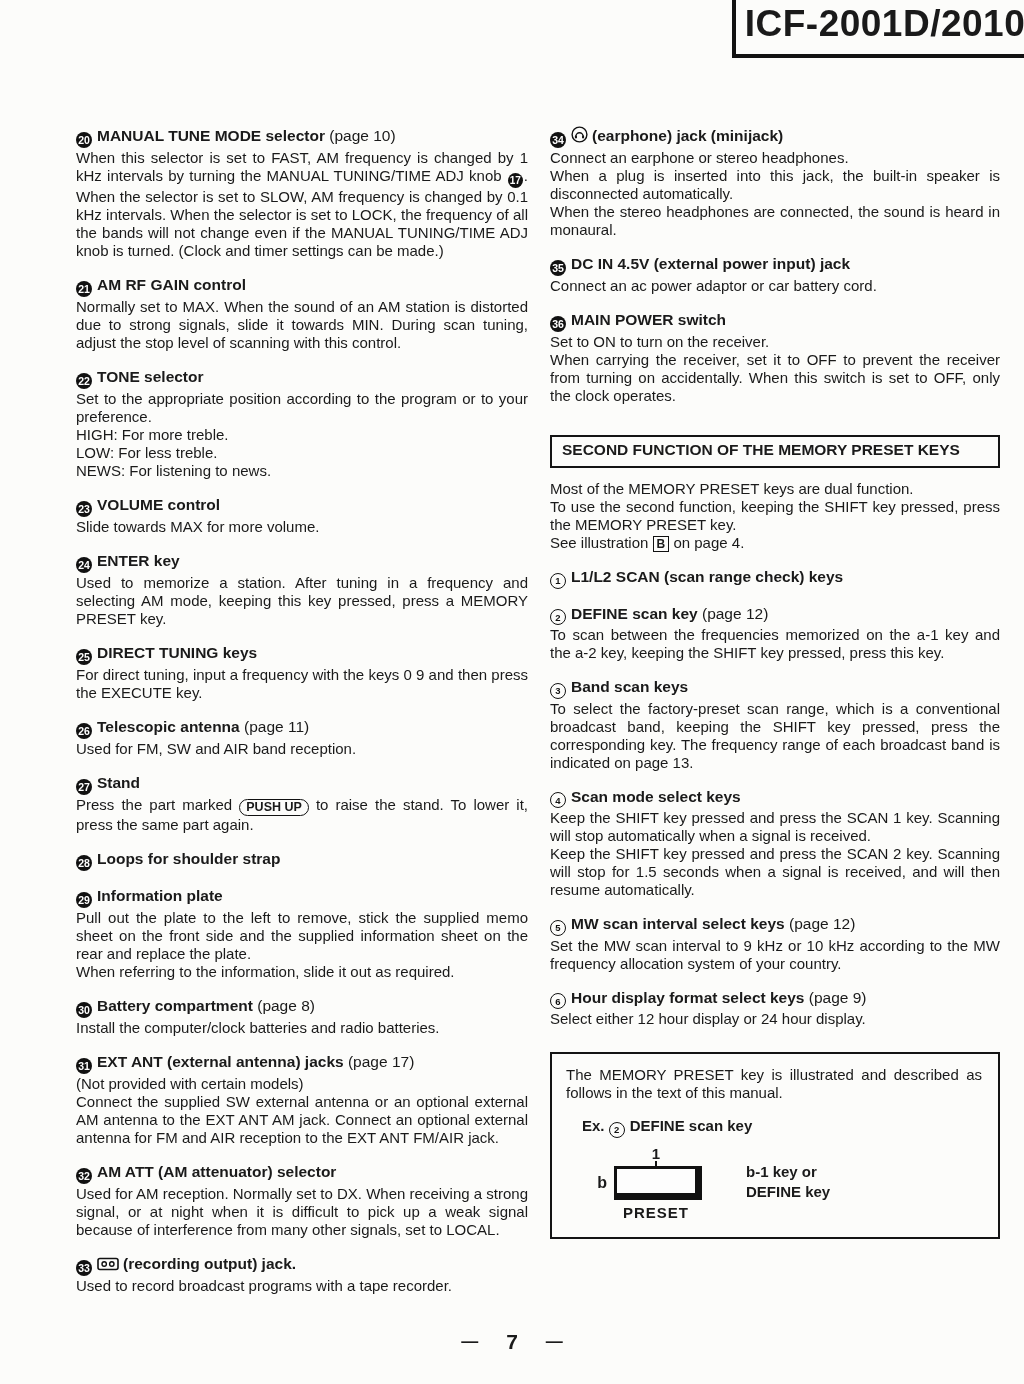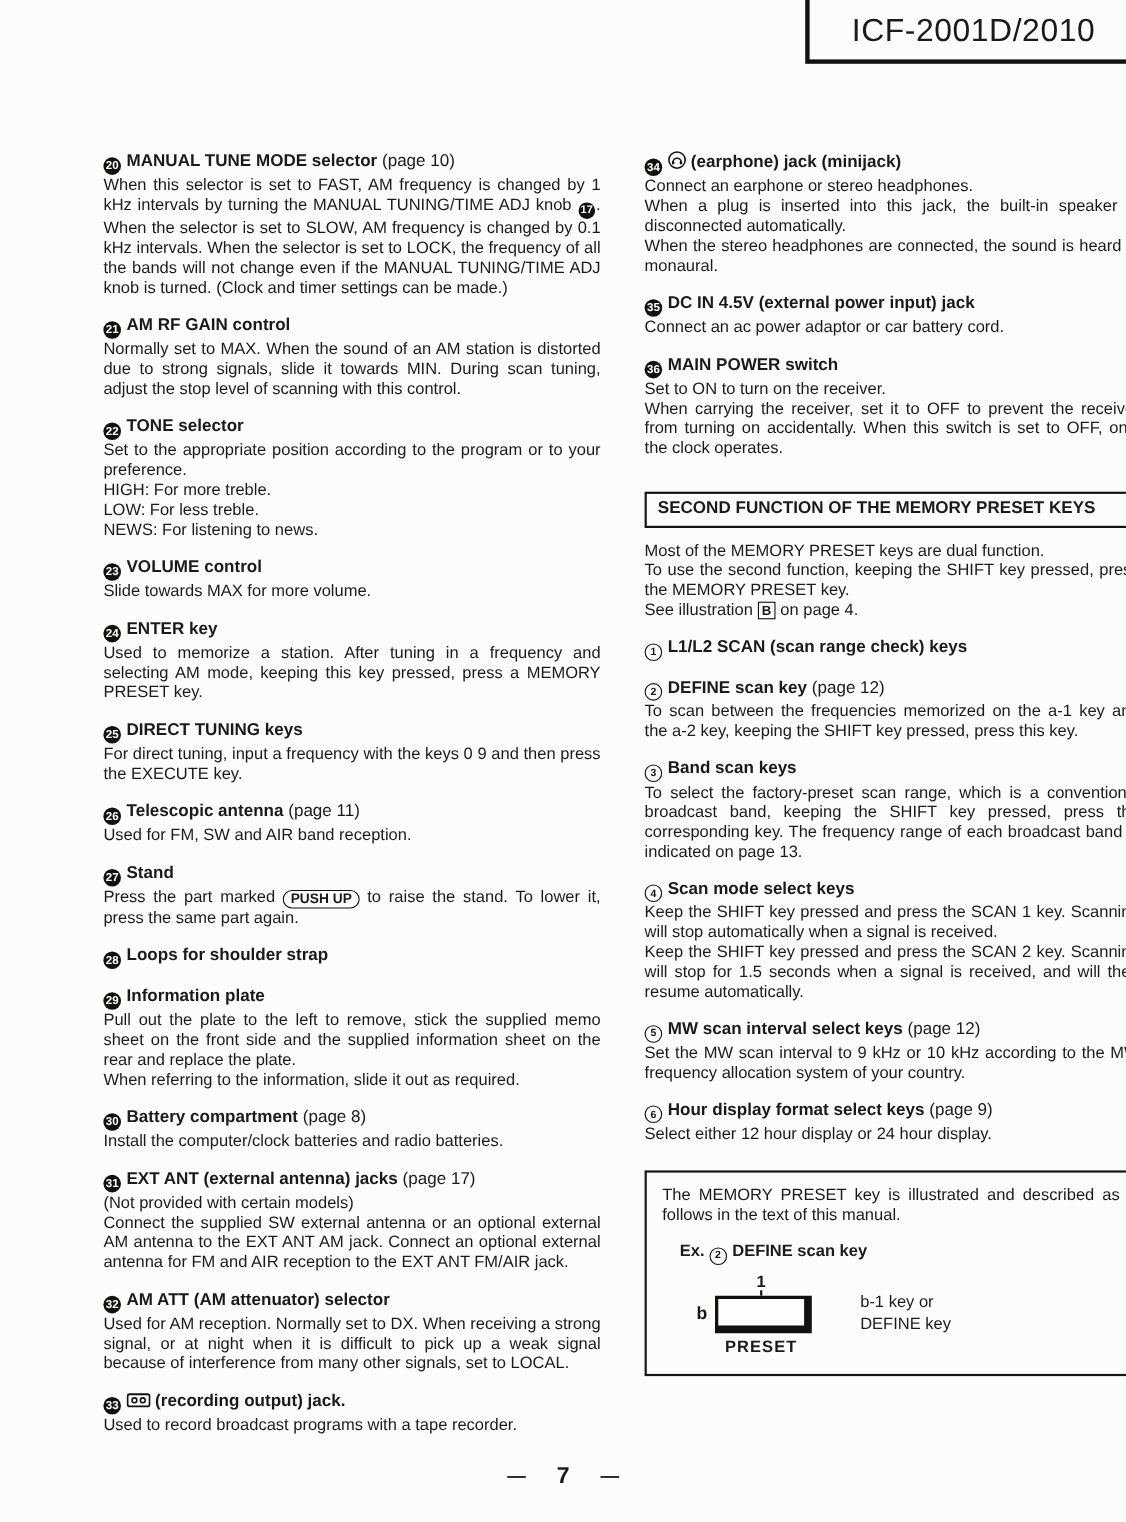--- a/index.html
+++ b/index.html
@@ -7,24 +7,24 @@
     position:relative; width:1024px; height:1384px; overflow:hidden;
     background:#fcfcfa; color:#1a1a1a;
     font-family:"Liberation Sans", sans-serif;
   }
   
   .modelbox {
     position:absolute; top:-12px; right:-14px; width:306px; height:70px;
     border:4px solid #121212; box-sizing:border-box; background:#fcfcfa;
     display:flex; align-items:flex-end; justify-content:center; padding-bottom:9px;
   }
-  .modeltitle { font-size:29px; font-weight:400; letter-spacing:0.5px; white-space:nowrap; }
-
-  
-  .columns { position:absolute; top:126px; left:94px; width:924px; display:flex; gap:40px;margin-top:11px; }
+  .modeltitle { font-size:37px; font-weight:700; letter-spacing:0.5px; white-space:nowrap; }
+
+  
+  .columns { position:absolute; top:126px; left:76px; width:924px; display:flex; gap:22px; }
   .col-left  { width:452px; flex:none; }
   .col-right { width:450px; flex:none; }
 
   section { margin-bottom:15px; }
   h3 { margin:0 0 1px 0; font-size:15.5px; line-height:19px; font-weight:700; }
   p  { margin:0; font-size:15px; line-height:18px; }
   .just { text-align:justify; }
   .pageref { font-weight:400; }
 
   
@@ -64,21 +64,21 @@
   .keyfig { display:flex; align-items:flex-start; margin-left:28px; }
   .keygrid { display:grid; grid-template-columns:20px 84px; }
   .kg-top { grid-column:2; text-align:center; font-weight:700; font-size:15px; line-height:15px; }
   .kg-tick { grid-column:2; width:2px; height:5px; background:#111; margin:0 auto; }
   .kg-b { grid-column:1; grid-row:3; align-self:center; font-weight:700; text-align:right; padding-right:7px; }
   .keybox {
     grid-column:2; grid-row:3; width:78px; height:24px; background:#fdfdfd;
     border:3px solid #111; border-right-width:7px; border-bottom-width:7px; box-sizing:content-box;
   }
   .kg-cap { grid-column:2; grid-row:4; text-align:center; font-weight:700; letter-spacing:1px; margin-top:4px; font-size:15px; }
-  .altlabels { margin-left:48px; font-weight:400; font-size:15px; line-height:20px; padding-top:16px; }
+  .altlabels { margin-left:48px; font-weight:700; font-size:15px; line-height:20px; padding-top:16px; }
 
   
   .footer { position:absolute; top:1330px; left:0; width:100%; display:flex; justify-content:center; align-items:center; gap:28px; }
   .footer .dash { font-size:17px; font-weight:700; }
   .footer .pn { font-size:21px; font-weight:700; }
 </style>
 </head>
 <body>
 
 <div class="page">

